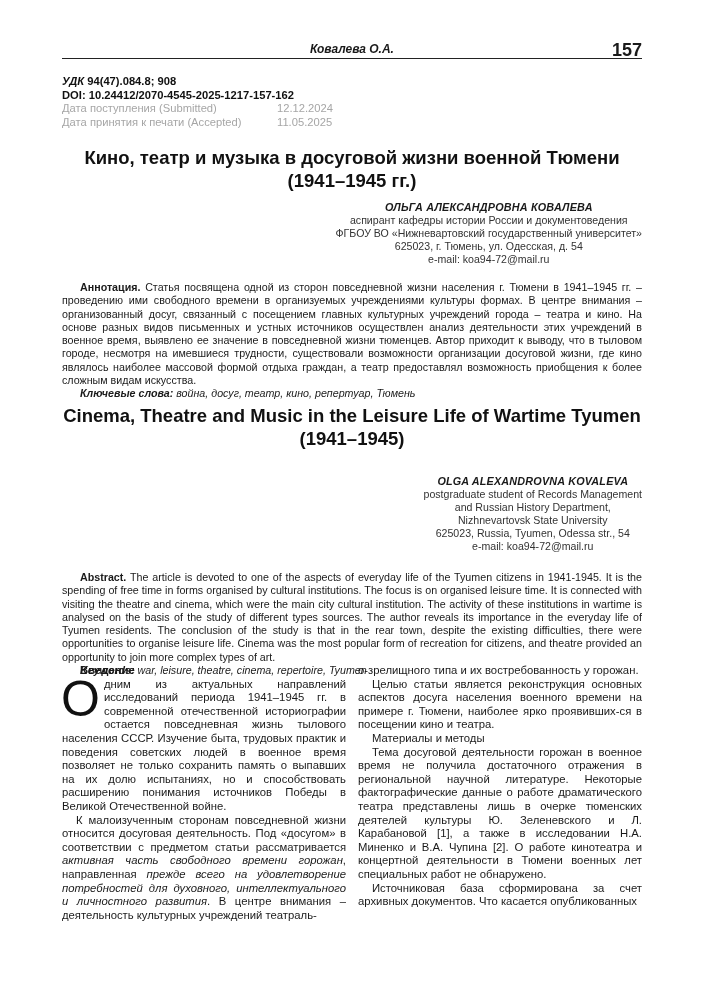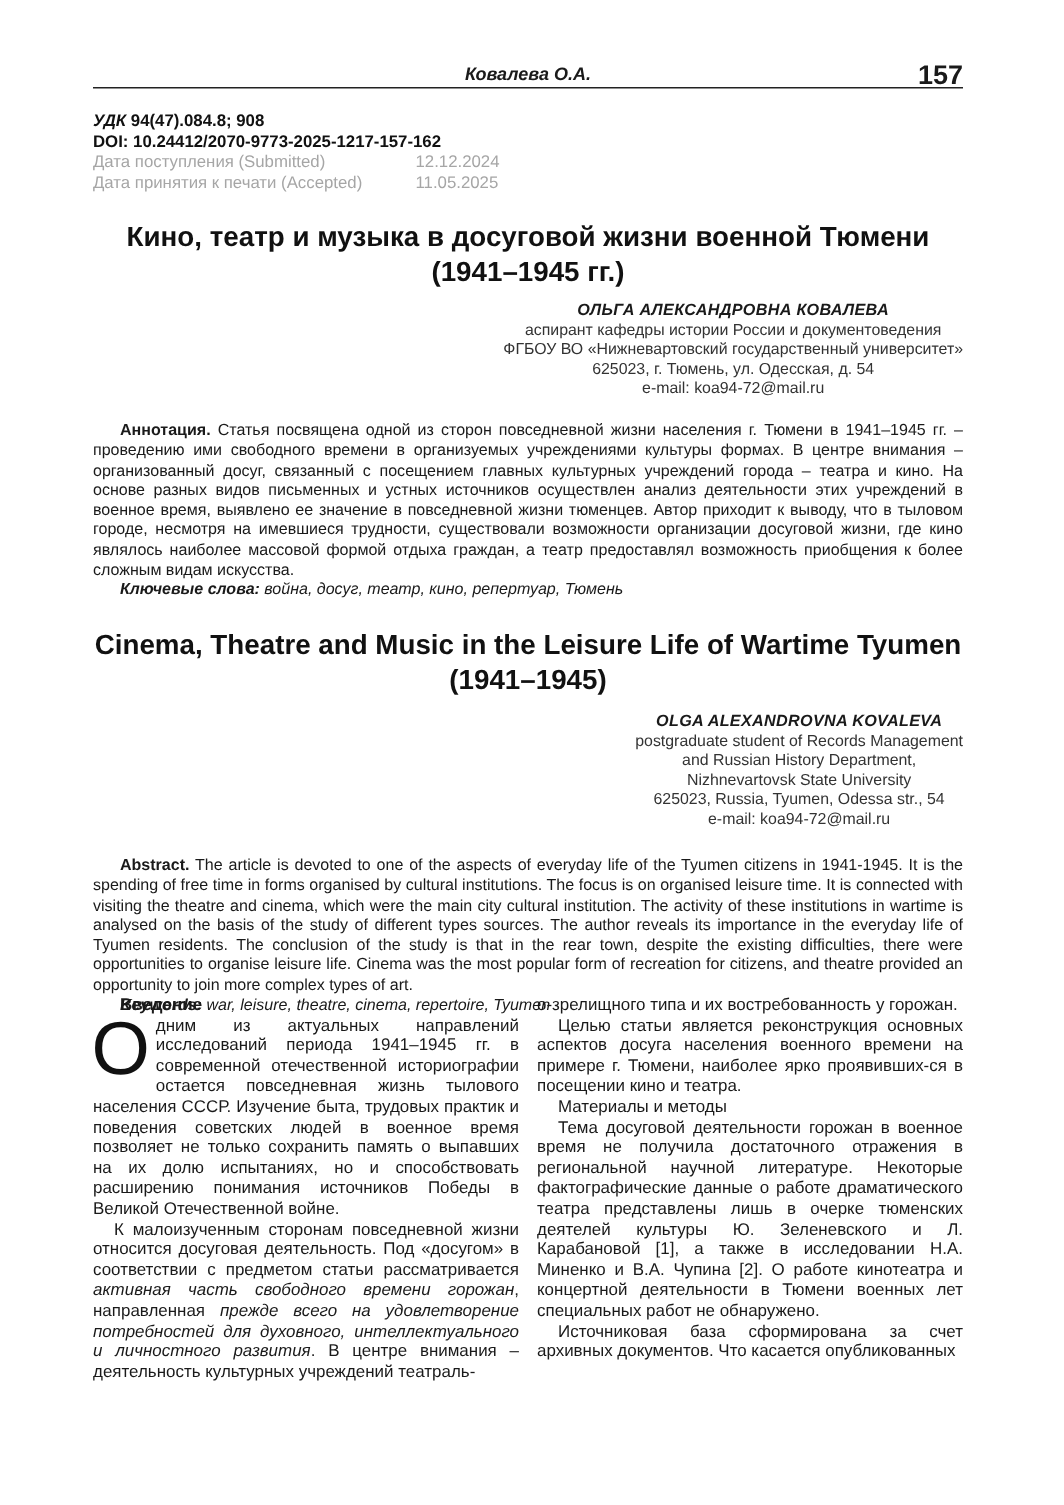--- a/index.html
+++ b/index.html
@@ -26,21 +26,21 @@
   .meta .udk i { font-style: italic; }
   .meta .dates { color: #a6a6a6; }
   .meta .dates .row { display: flex; }
   .meta .dates .lbl { width: 215px; }
 
   .title {
     position: absolute; left: 0; width: 580px; text-align: center;
     font-weight: bold; font-size: 18.5px; line-height: 23px; color: #111;
   }
   .title-ru { top: 146px; }
-  .title-en { top: 418px; }
+  .title-en { top: 404px; }
 
   .affil { position: absolute; right: 0; text-align: center; font-size: 10.6px; line-height: 13px; }
   .affil .name { font-weight: bold; font-style: italic; font-size: 10.8px; letter-spacing: 0.2px; }
   .affil .line { color: #333; }
   .affil-ru { top: 201px; }
   .affil-en { top: 475px; }
 
   .abstract {
     position: absolute; left: 0; width: 580px; font-size: 10.7px; line-height: 13.3px;
     text-align: justify; color: #1a1a1a;
@@ -73,21 +73,21 @@
 
 <div class="page">
 
   <div class="running-head">
     <span class="author">Ковалева О.А.</span>
     <span class="pageno">157</span>
   </div>
 
   <div class="meta">
     <div class="udk"><i>УДК</i><span> 94(47).084.8; 908</span></div>
-    <div class="doi">DOI: 10.24412/2070-9773-2025-1217-157-162</div>
+    <div class="doi">DOI: 10.24412/2070-4545-2025-1217-157-162</div>
     <div class="dates">
       <div class="row">
         <span class="lbl">Дата поступления (Submitted)</span>
         <span>12.12.2024</span>
       </div>
       <div class="row">
         <span class="lbl">Дата принятия к печати (Accepted)</span>
         <span>11.05.2025</span>
       </div>
     </div>

